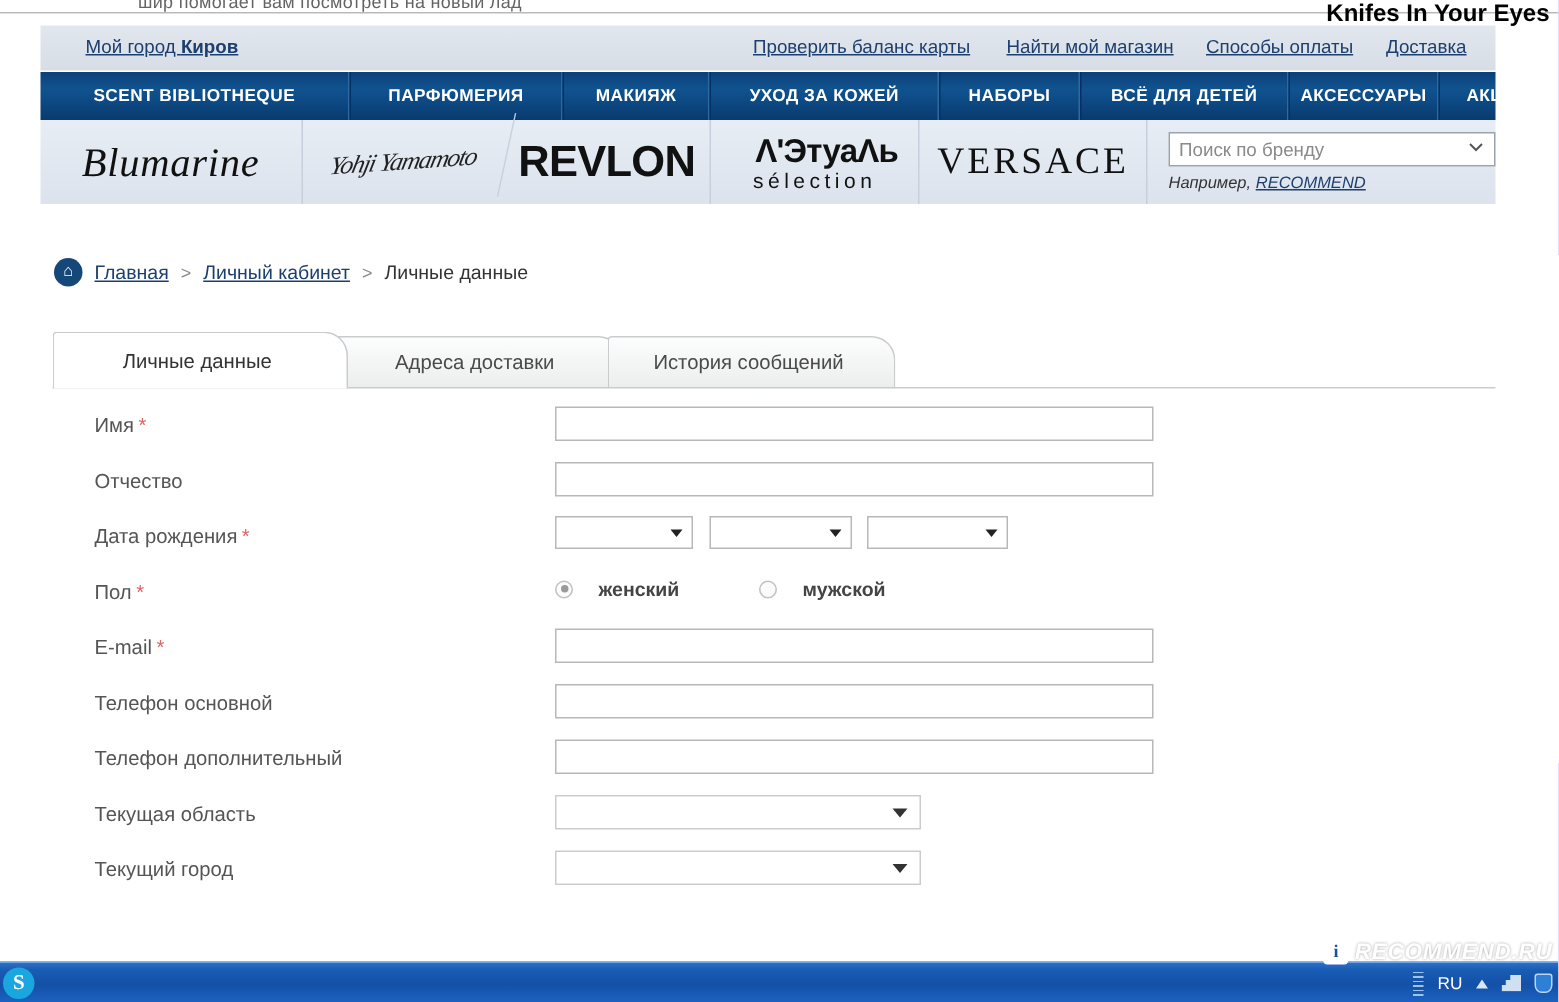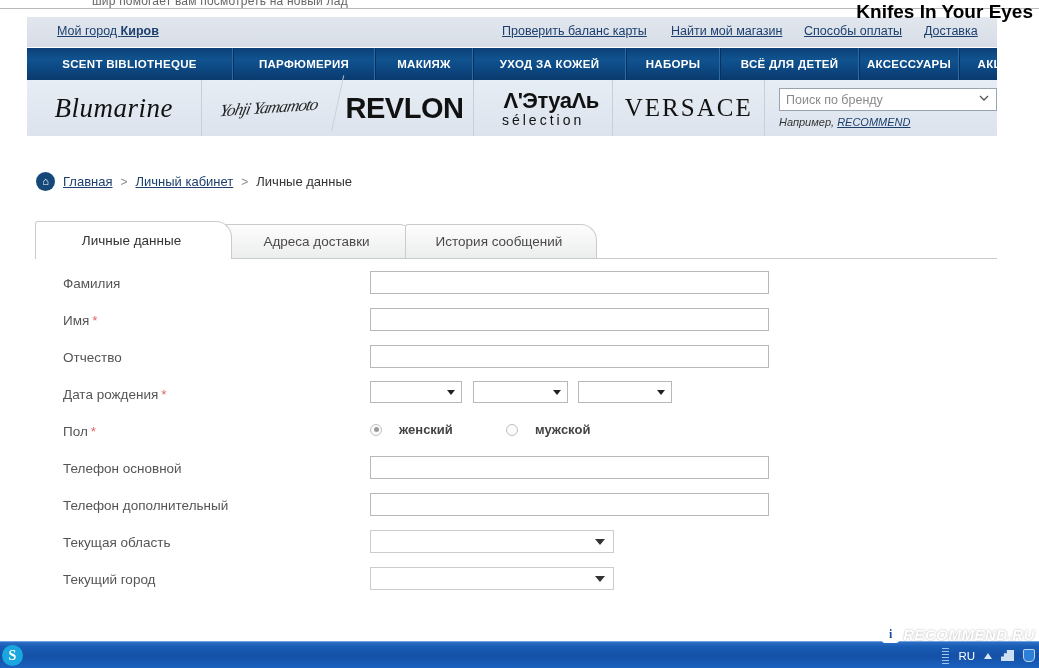--- a/index.html
+++ b/index.html
@@ -28,21 +28,21 @@
   .top-cut-text {
     position: absolute; left: 92px; top: -6px;
     font-size: 12px; color: #4a4a4a; white-space: nowrap;
     letter-spacing: .2px;
     opacity: .85;
   }
 
   
   .win-title {
     position: absolute; right: 6px; top: 1px;
-    font-size: 19px; font-weight: bold; color: #000;
+    font-size: 16px; font-weight: bold; color: #000;
     white-space: nowrap; z-index: 40; text-align: center;
   }
 
   
   .site {
     position: absolute; left: 0; top: 9px;
     width: 1039px; height: 632px;
     background: #ffffff;
   }
 
@@ -454,24 +454,20 @@
 
     <div class="tabs-underline"></div>
     <div class="tabs">
       <div class="tab active" style="width:197px">Личные данные</div>
       <div class="tab" style="width:193px">Адреса доставки</div>
       <div class="tab" style="width:192px">История сообщений</div>
     </div>
 
     <div class="form">
 
-      <div class="frow">
-        <div class="flabel">Фамилия</div>
-        <div class="finput"></div>
-      </div>
 
       <div class="frow">
         <div class="flabel"><span>Имя</span><span class="req">*</span></div>
         <div class="finput">
             <span class="fghost"></span>
           </div>
       </div>
 
       <div class="frow">
         <div class="flabel">Отчество</div>
@@ -499,20 +495,26 @@
         <label class="radio-wrap rw1">
           <span class="radio on"></span>
           <span>женский</span>
         </label>
         <label class="radio-wrap rw2">
           <span class="radio"></span>
           <span>мужской</span>
         </label>
       </div>
 
+      <div class="frow">
+        <div class="flabel"><span>E-mail</span><span class="req">*</span></div>
+        <div class="finput">
+            <span class="fghost"></span>
+          </div>
+      </div>
 
       <div class="frow">
         <div class="flabel">Телефон основной</div>
         <div class="finput"></div>
       </div>
 
       <div class="frow">
         <div class="flabel">Телефон дополнительный</div>
         <div class="finput"></div>
       </div>

